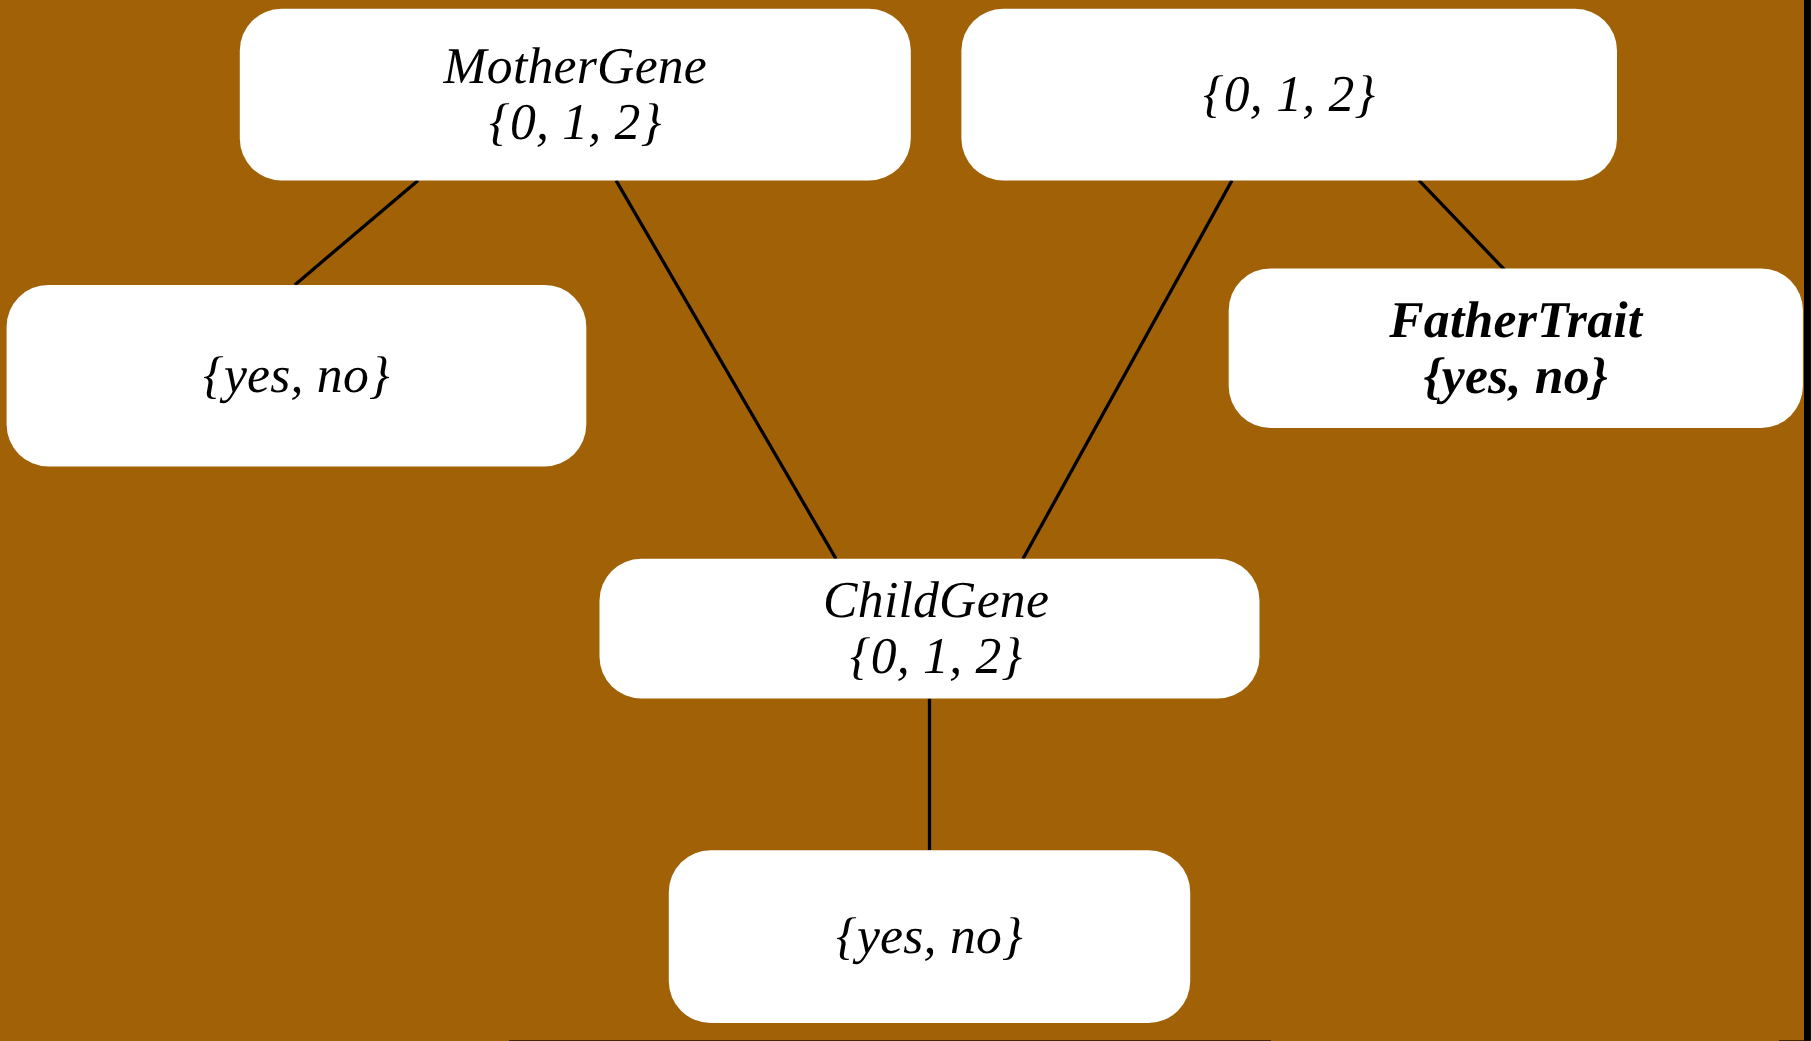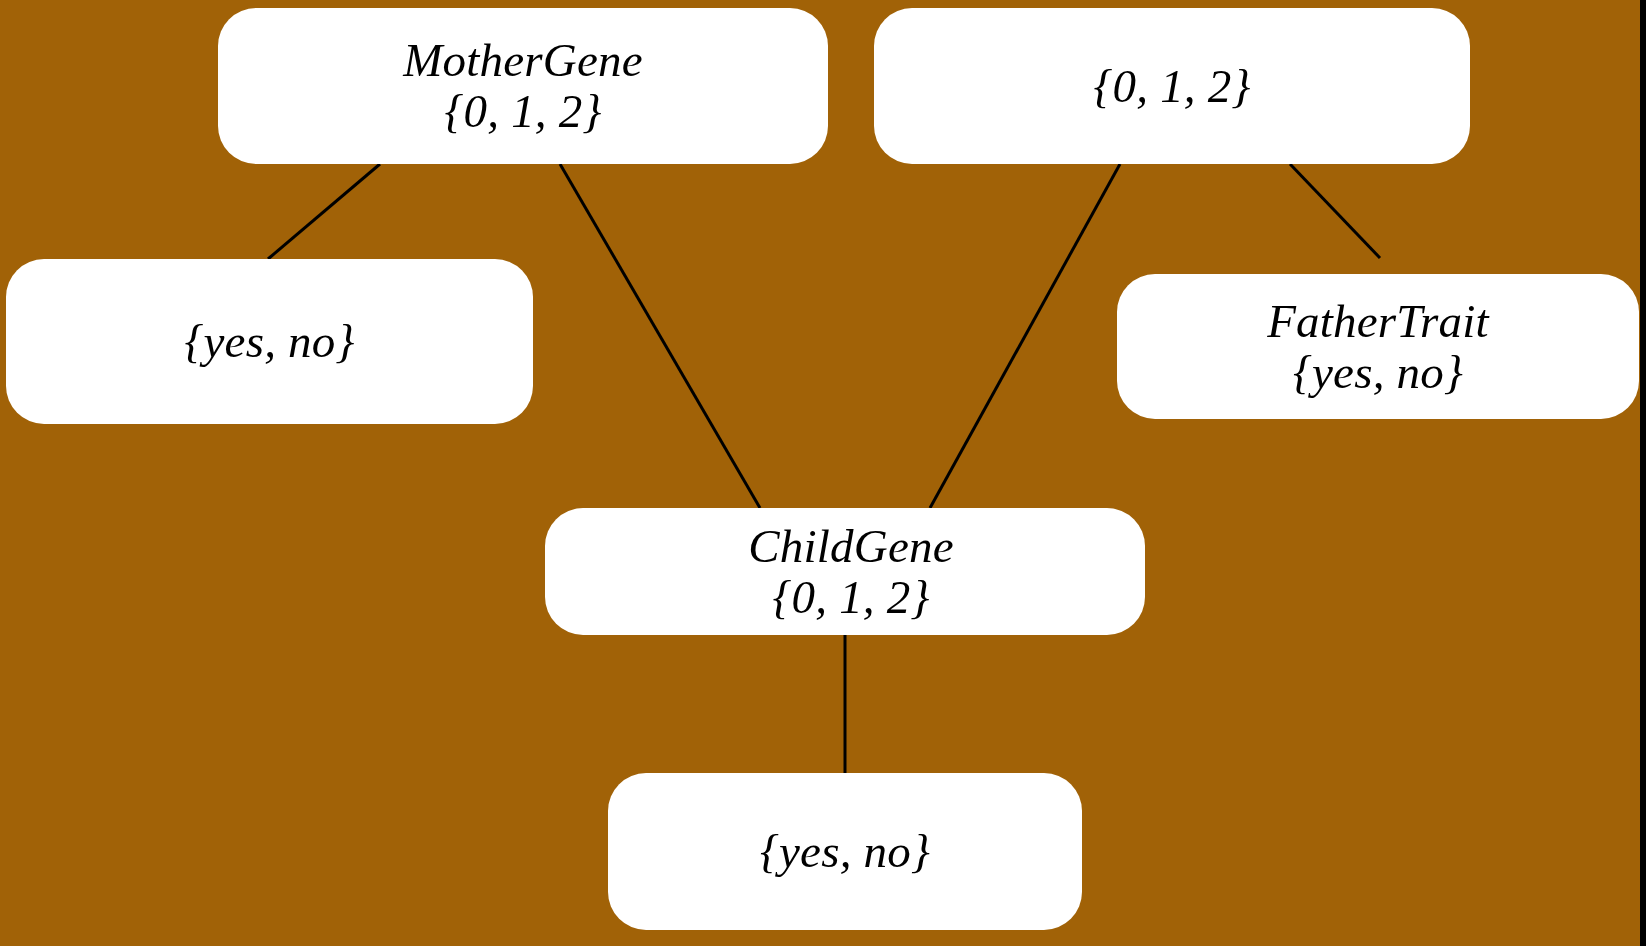--- a/index.html
+++ b/index.html
@@ -50,21 +50,21 @@
     font-style: italic;
     white-space: nowrap;
     letter-spacing: 0.2px;
     margin-top: 0;
   }
 
   
   #node-mother-gene  { left: 218px;  top: 8px;   width: 610px; height: 156px; }
   #node-father-gene  { left: 874px;  top: 8px;   width: 596px; height: 156px; }
   #node-mother-trait { left: 6px;    top: 259px; width: 527px; height: 165px; }
-  #node-father-trait { left: 1117px; top: 274px; width: 522px; height: 145px; }
+  #node-father-trait { left: 1117px; top: 244px; width: 522px; height: 145px; font-weight: bold; }
   #node-child-gene   { left: 545px;  top: 508px; width: 600px; height: 127px; padding-left: 12px; }
   #node-child-trait  { left: 608px;  top: 773px; width: 474px; height: 157px; }
 </style>
 </head>
 <body>
 
 <div id="canvas">
 
   <svg class="edge-layer" viewBox="0 0 1646 946" width="1646" height="946" aria-hidden="true">
     <g stroke="#000000" stroke-width="3" fill="none">

